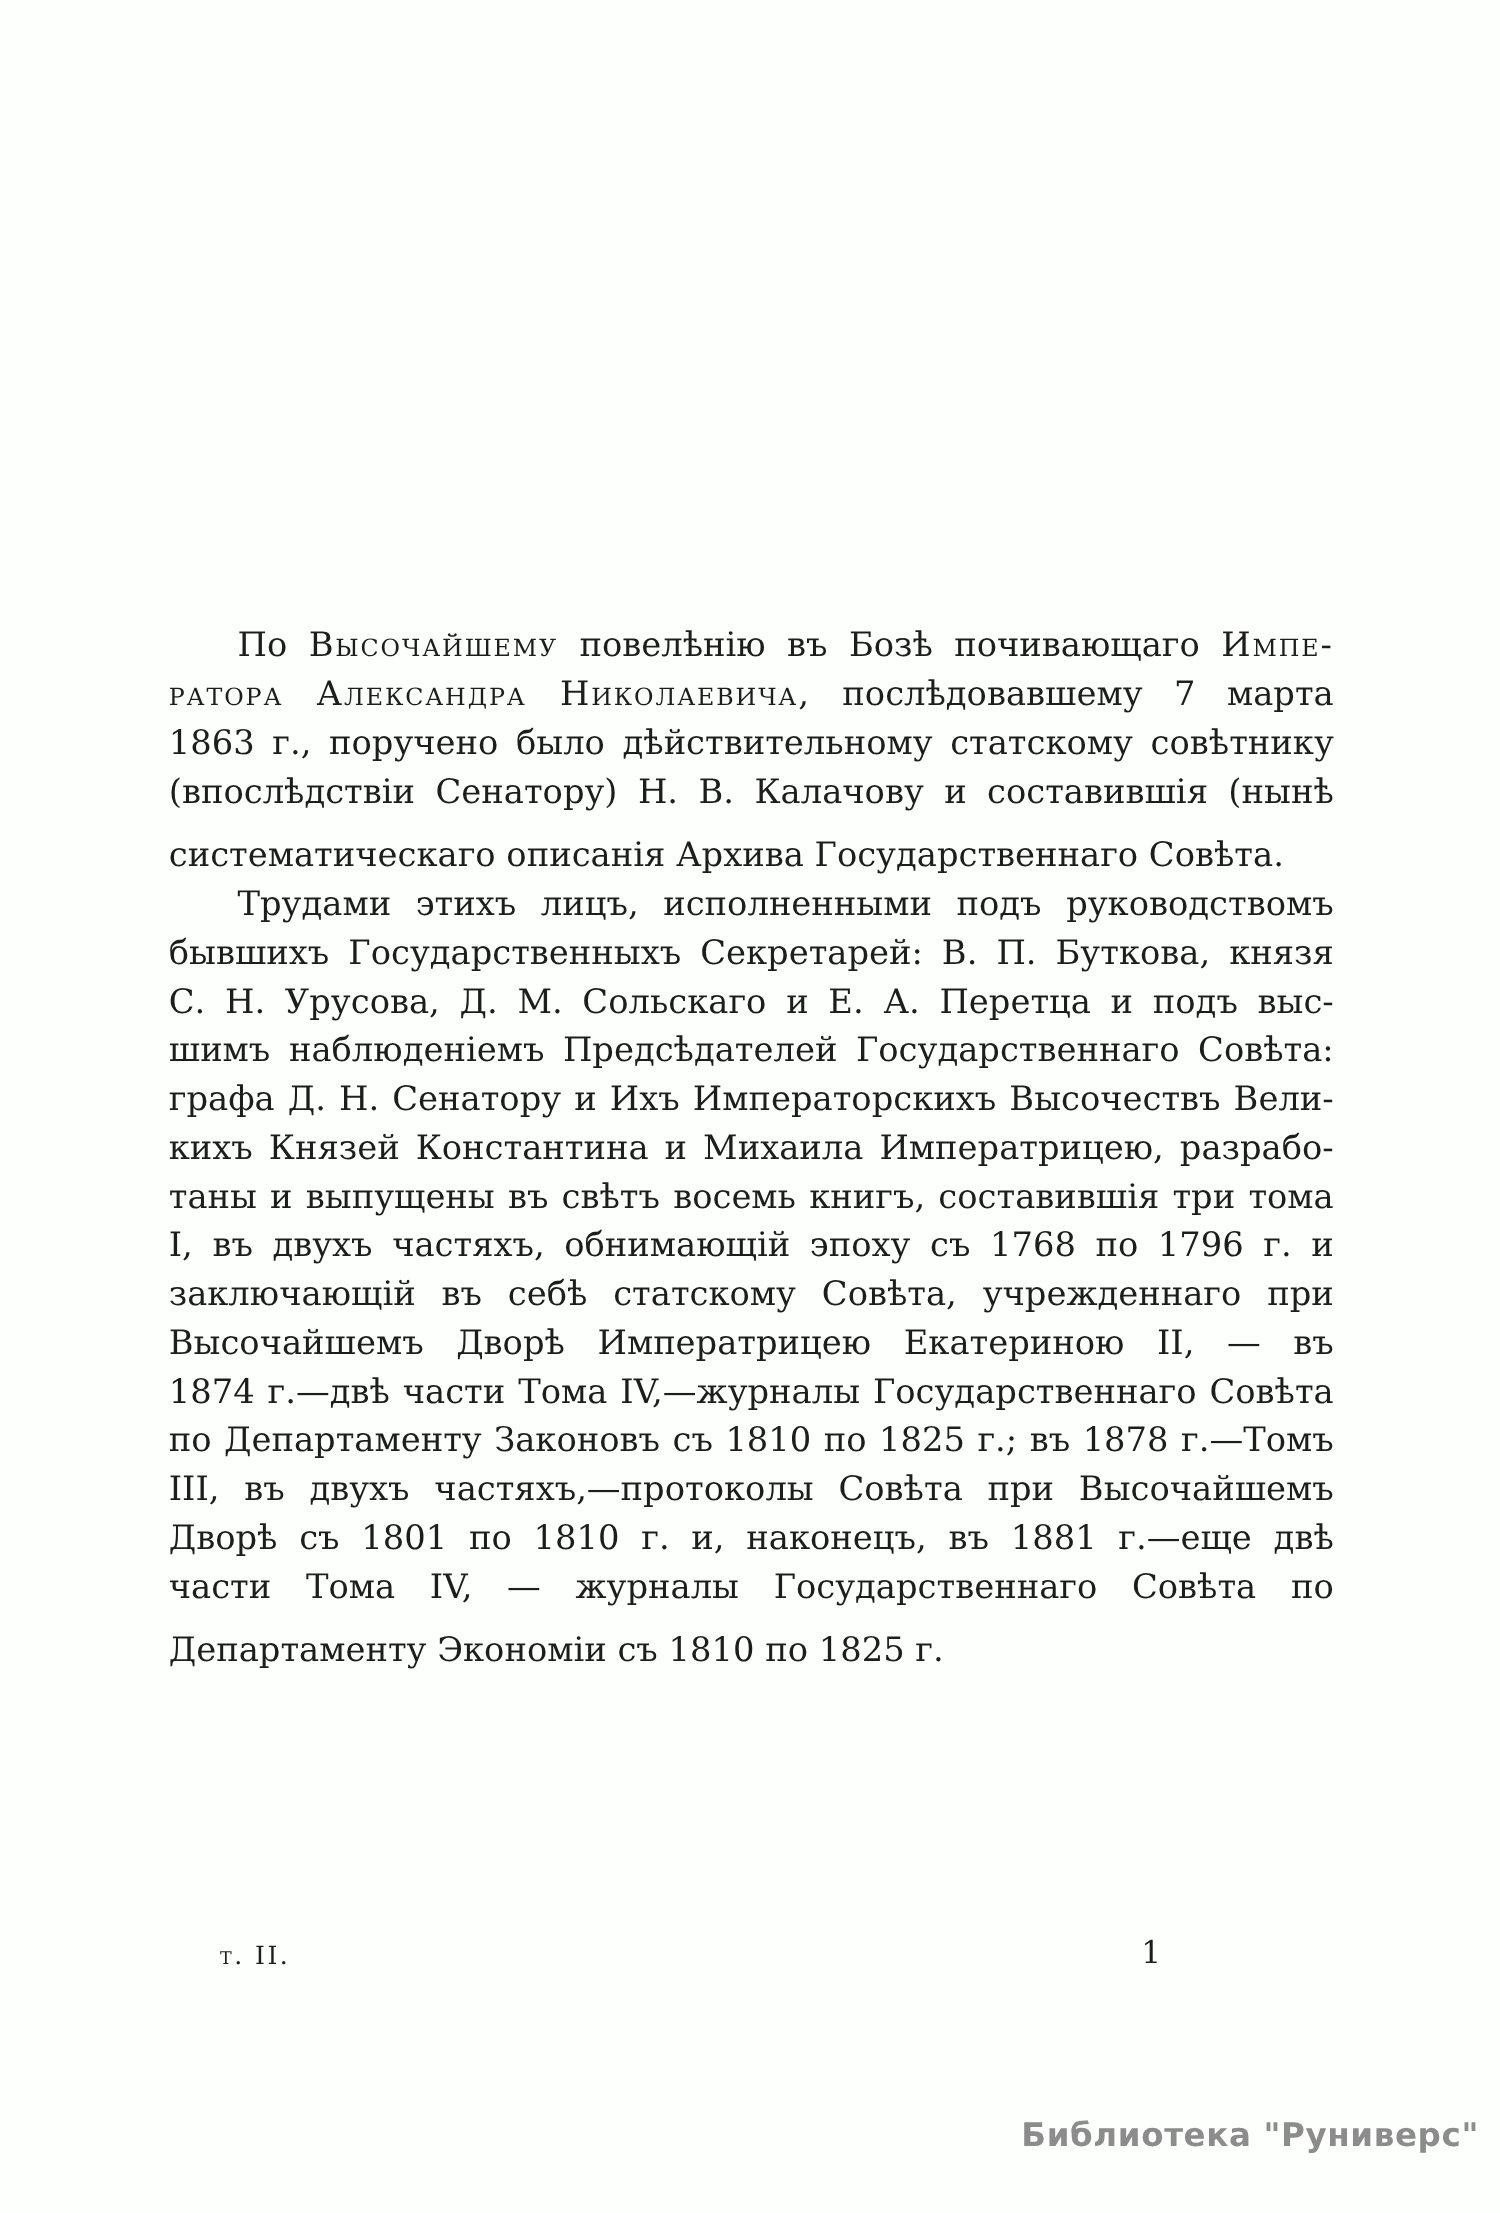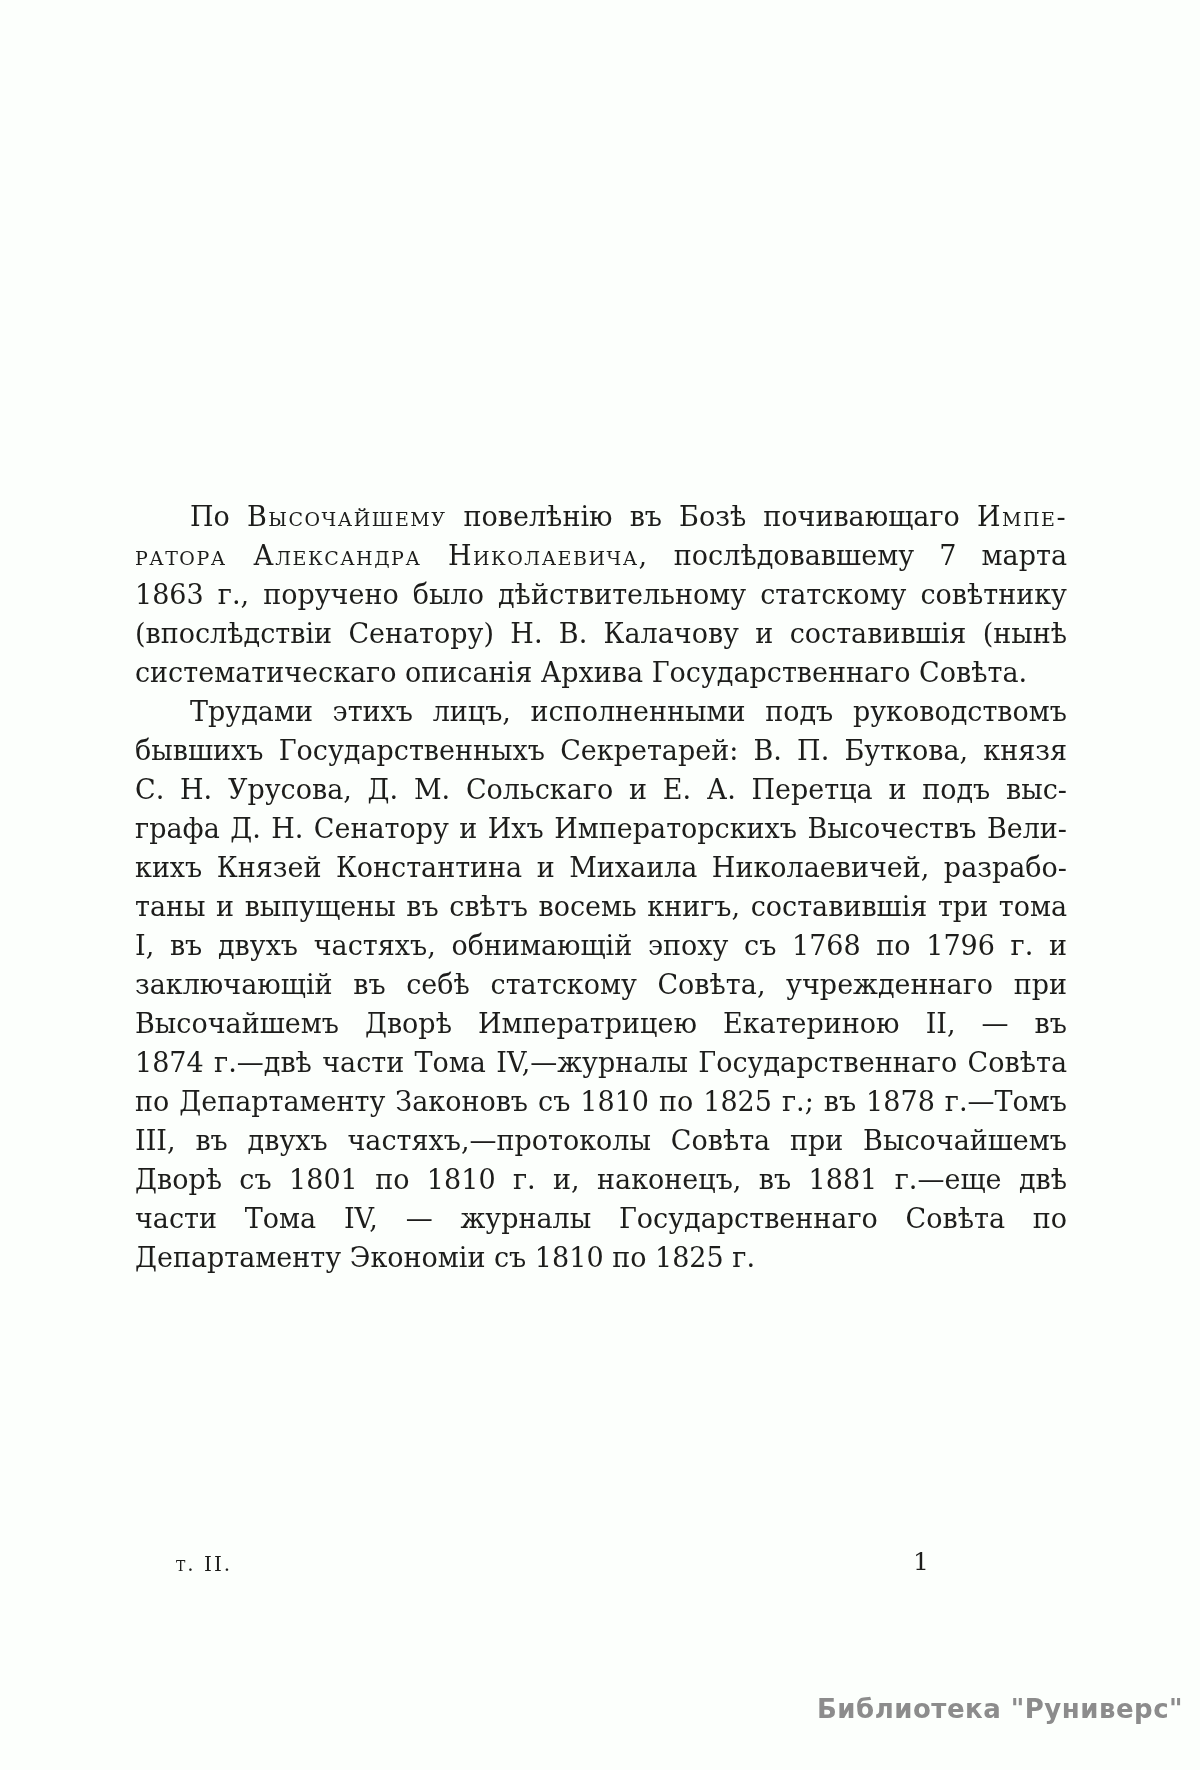--- a/index.html
+++ b/index.html
@@ -20,20 +20,21 @@
     font-size: 27px;
     line-height: 39px;
   }
   .line {
     text-align: justify;
     text-align-last: justify;
     -moz-text-align-last: justify;
   }
   .line.last {
     text-align-last: left;
+    margin-top: 12px;
     -moz-text-align-last: left;
   }
   .line.first { text-indent: 55px; }
   .sc {
     font-variant-caps: small-caps;
     letter-spacing: 1.5px;
   }
   .footer-volume {
     position: absolute;
     left: 176px;
@@ -68,22 +69,23 @@
         <div class="line first"><span>По </span><span class="sc">Высочайшему</span><span> повелѣнію въ Бозѣ почивающаго </span><span class="sc">Импе-</span></div>
         <div class="line"><span class="sc">ратора Александра Николаевича,</span><span> послѣдовавшему 7 марта</span></div>
         <div class="line"><span>1863 г., поручено было дѣйствительному статскому совѣтнику</span></div>
         <div class="line"><span>(впослѣдствіи Сенатору) Н. В. Калачову и составившія (нынѣ</span></div>
         <div class="line last"><span>систематическаго описанія Архива Государственнаго Совѣта.</span></div>
       </div>
       <div class="paragraph">
         <div class="line first"><span>Трудами этихъ лицъ, исполненными подъ руководствомъ</span></div>
         <div class="line"><span>бывшихъ Государственныхъ Секретарей: В. П. Буткова, князя</span></div>
         <div class="line"><span>С. Н. Урусова, Д. М. Сольскаго и Е. А. Перетца и подъ выс-</span></div>
+        <div class="line"><span>шимъ наблюденіемъ Предсѣдателей Государственнаго Совѣта:</span></div>
         <div class="line"><span>графа Д. Н. Сенатору и Ихъ Императорскихъ Высочествъ Вели-</span></div>
-        <div class="line"><span>кихъ Князей Константина и Михаила Николаевичей, разрабо-</span></div>
+        <div class="line"><span>кихъ Князей Константина и Михаила Императрицею, разрабо-</span></div>
         <div class="line"><span>таны и выпущены въ свѣтъ восемь книгъ, составившія три тома</span></div>
         <div class="line"><span>I, въ двухъ частяхъ, обнимающій эпоху съ 1768 по 1796 г. и</span></div>
         <div class="line"><span>заключающій въ себѣ статскому Совѣта, учрежденнаго при</span></div>
         <div class="line"><span>Высочайшемъ Дворѣ Императрицею Екатериною II, — въ</span></div>
         <div class="line"><span>1874 г.—двѣ части Тома IV,—журналы Государственнаго Совѣта</span></div>
         <div class="line"><span>по Департаменту Законовъ съ 1810 по 1825 г.; въ 1878 г.—Томъ</span></div>
         <div class="line"><span>III, въ двухъ частяхъ,—протоколы Совѣта при Высочайшемъ</span></div>
         <div class="line"><span>Дворѣ съ 1801 по 1810 г. и, наконецъ, въ 1881 г.—еще двѣ</span></div>
         <div class="line"><span>части Тома IV, — журналы Государственнаго Совѣта по</span></div>
         <div class="line last"><span>Департаменту Экономіи съ 1810 по 1825 г.</span></div>

